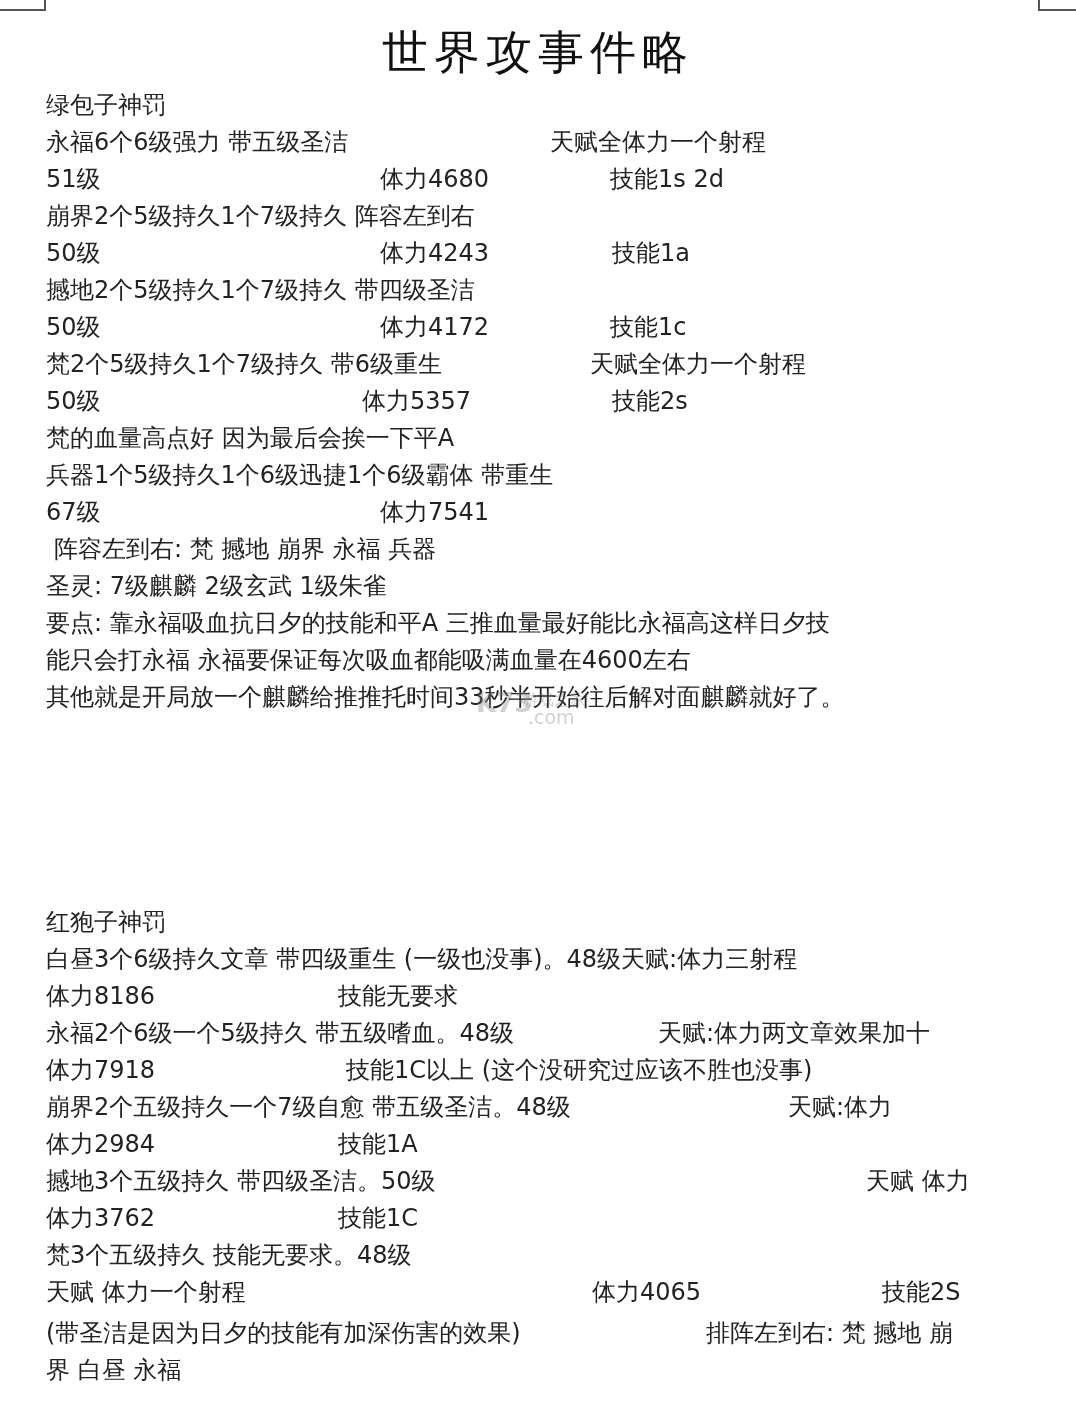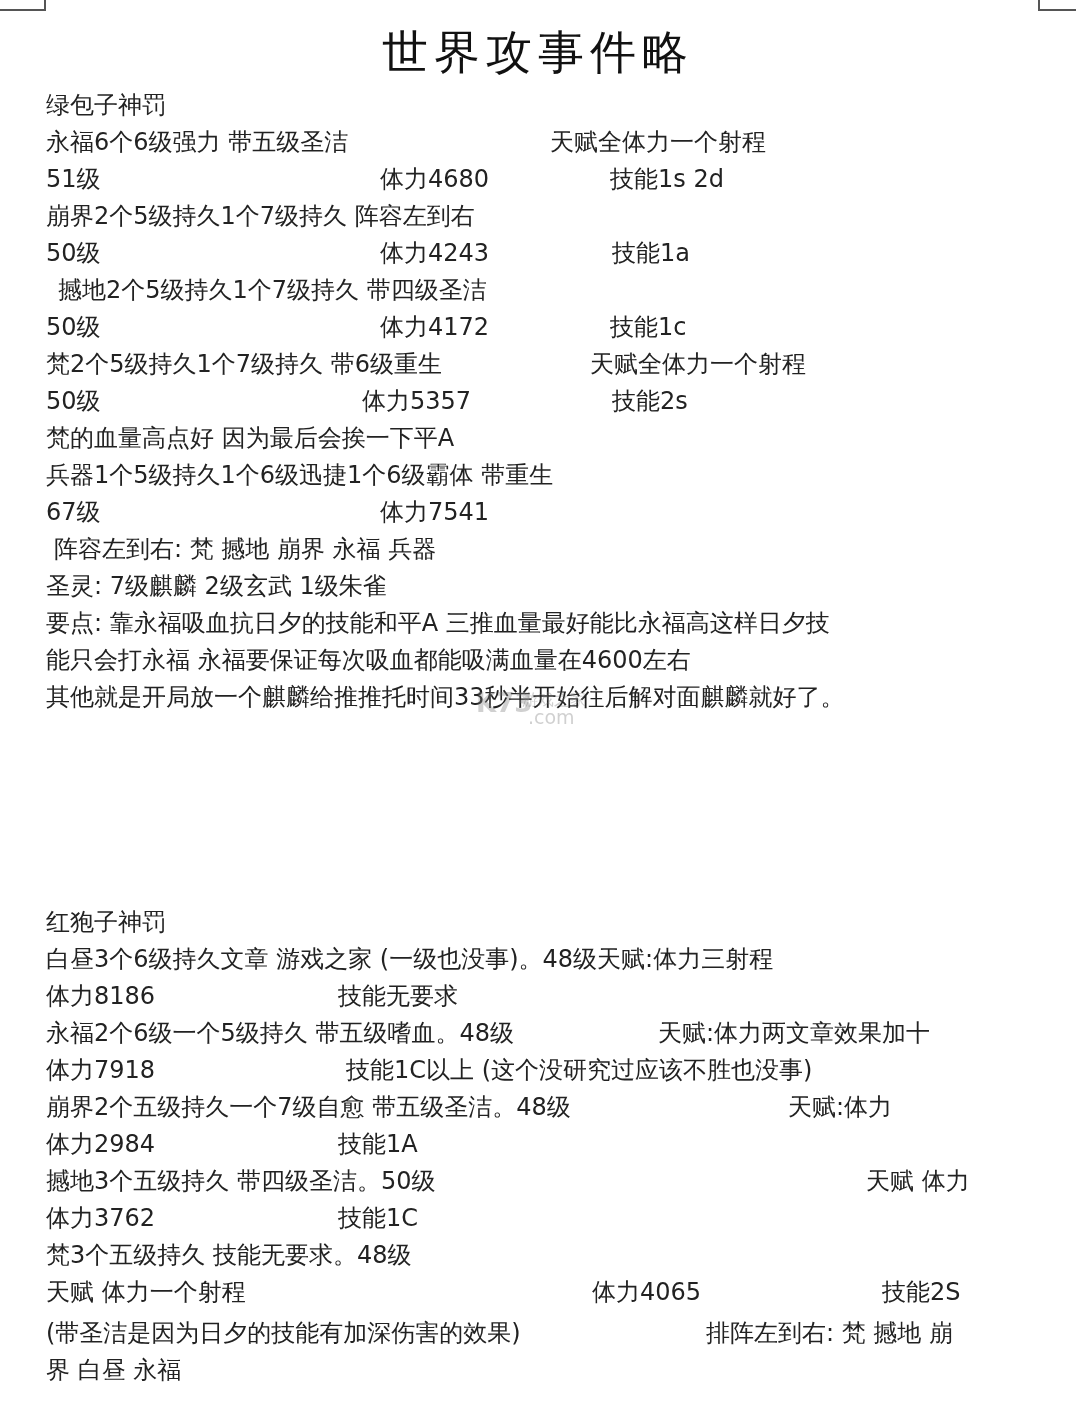--- a/index.html
+++ b/index.html
@@ -95,21 +95,21 @@
 </div>
 <div class="line" style="top:198px">
   <span style="left:0">崩界2个5级持久1个7级持久  阵容左到右</span>
 </div>
 <div class="line" style="top:235px">
   <span style="left:0">50级</span>
   <span style="left:334px">体力4243</span>
   <span style="left:566px">技能1a</span>
 </div>
 <div class="line" style="top:272px">
-  <span style="left:12px">撼地2个5级持久1个7级持久  带四级圣洁</span>
+  <span style="left:0">撼地2个5级持久1个7级持久  带四级圣洁</span>
 </div>
 <div class="line" style="top:309px">
   <span style="left:0">50级</span>
   <span style="left:334px">体力4172</span>
   <span style="left:564px">技能1c</span>
 </div>
 <div class="line" style="top:346px">
   <span style="left:0">梵2个5级持久1个7级持久  带6级重生</span>
   <span style="left:544px">天赋全体力一个射程</span>
 </div>
@@ -147,21 +147,21 @@
 <div class="watermark">
   <span>K73</span>
   <span class="wm-sub">游戏之家</span>
   <span class="wm-dom">.com</span>
 </div>
 
 <div class="line" style="top:904px">
   <span style="left:0">红狍子神罚</span>
 </div>
 <div class="line" style="top:941px">
-  <span style="left:0">白昼3个6级持久文章  游戏之家 (一级也没事)。48级天赋:体力三射程</span>
+  <span style="left:0">白昼3个6级持久文章  带四级重生 (一级也没事)。48级天赋:体力三射程</span>
 </div>
 <div class="line" style="top:978px">
   <span style="left:0">体力8186</span>
   <span style="left:292px">技能无要求</span>
 </div>
 <div class="line" style="top:1015px">
   <span style="left:0">永福2个6级一个5级持久  带五级嗜血。48级</span>
   <span style="left:612px">天赋:体力两文章效果加十</span>
 </div>
 <div class="line" style="top:1052px">

